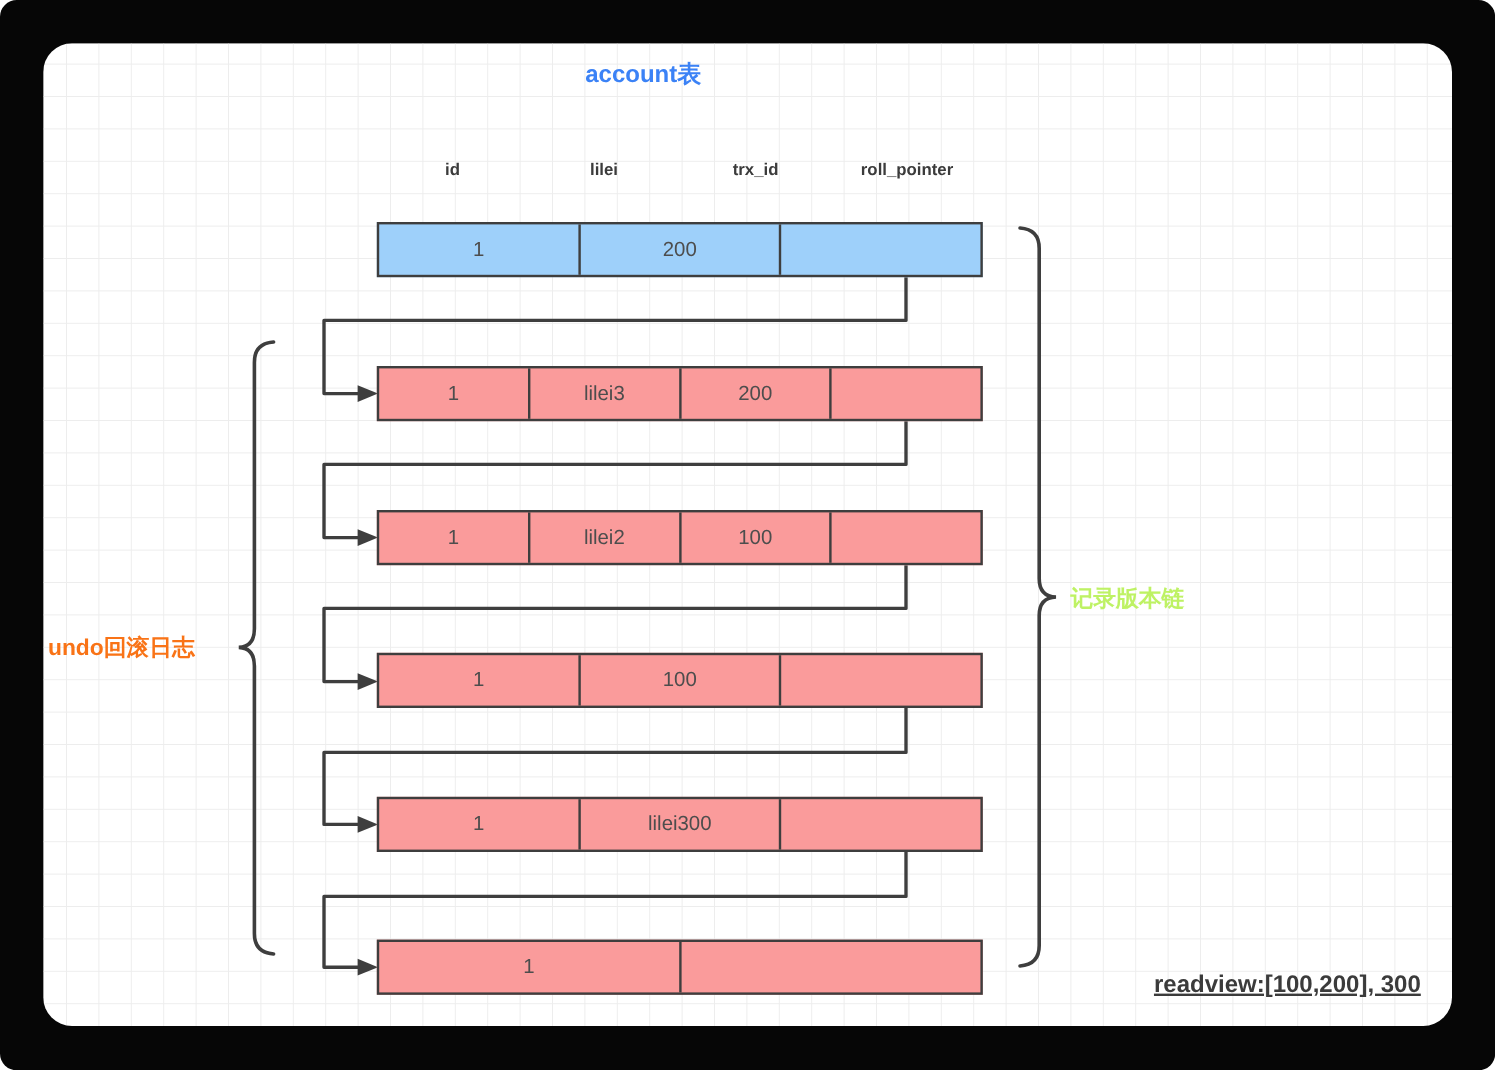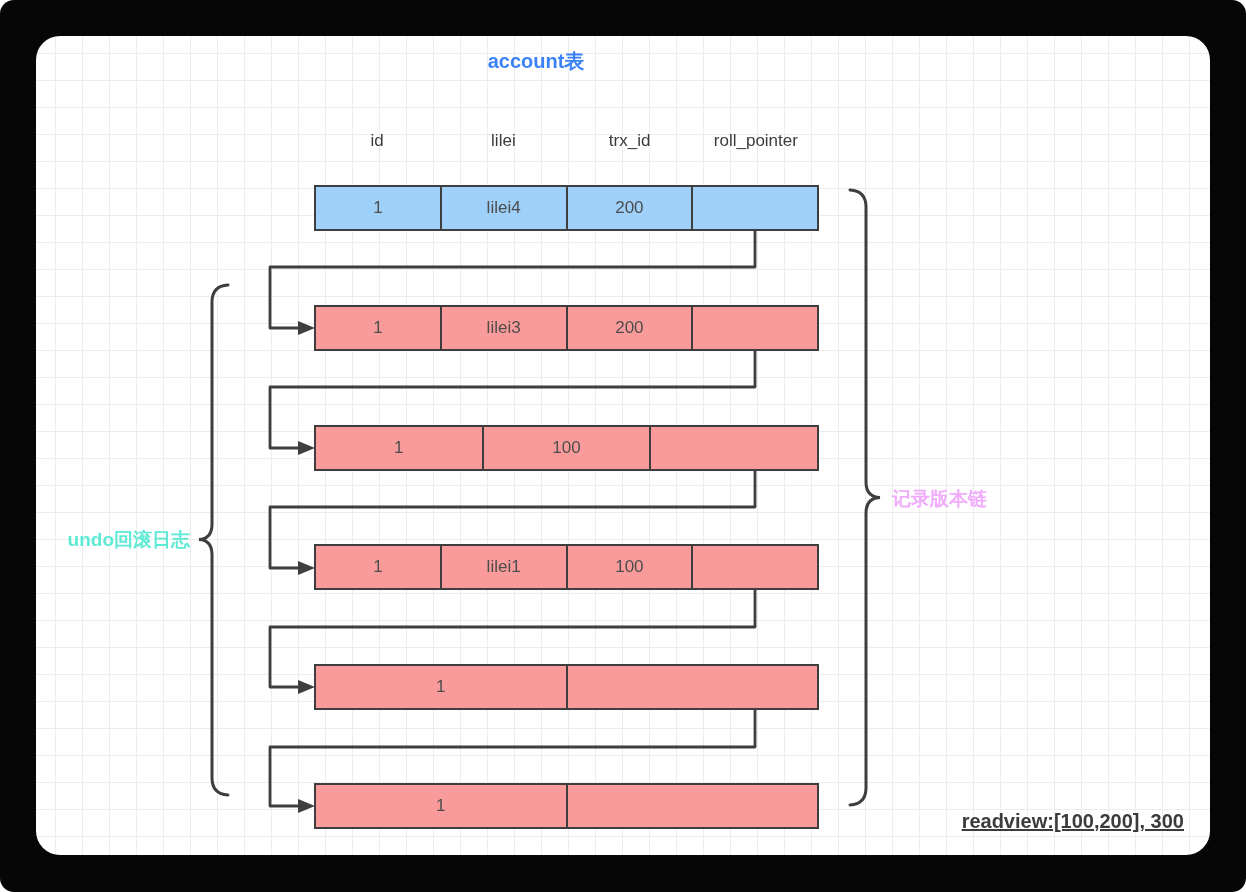--- a/index.html
+++ b/index.html
@@ -55,22 +55,22 @@
     top: 108px;
     width: 505px;
     height: 34px;
     display: flex;
   }
   .header-cell {
     flex: 1;
     display: flex;
     align-items: center;
     justify-content: center;
-    font-size: 17px;
-    font-weight: normal;
+    font-size: 14px;
+    font-weight: bold;
     color: #3b3b3b;
     margin-top: 32px;
   }
   .record-row {
     position: absolute;
     left: 314px;
     width: 505px;
     height: 46px;
     display: flex;
     box-sizing: border-box;
@@ -93,33 +93,33 @@
   .row-1 { top: 305px; }
   .row-2 { top: 425px; }
   .row-3 { top: 544px; }
   .row-4 { top: 664px; }
   .row-5 { top: 783px; }
   .undo-label {
     position: absolute;
     left: 40px;
     top: 527px;
     width: 150px;
-    text-align: right;
+    text-align: left;
     font-size: 19px;
     font-weight: bold;
-    color: #5eead4;
+    color: #f97316;
     white-space: nowrap;
   }
   .chain-label {
     position: absolute;
     left: 892px;
     top: 486px;
     font-size: 19px;
     font-weight: bold;
-    color: #f0abfc;
+    color: #bef264;
     white-space: nowrap;
   }
   .readview-note {
     position: absolute;
     right: 62px;
     top: 810px;
     font-size: 20px;
     font-weight: bold;
     color: #3b3b3b;
     white-space: nowrap;
@@ -157,47 +157,47 @@
 
   <div class="header-row">
     <div class="header-cell">id</div>
     <div class="header-cell">lilei</div>
     <div class="header-cell">trx_id</div>
     <div class="header-cell">roll_pointer</div>
   </div>
 
   <div class="record-row row-0" style="background: rgb(158, 208, 250);">
     <div class="record-cell">1</div>
-    <div class="record-cell">lilei4</div>
     <div class="record-cell">200</div>
     <div class="record-cell"></div>
   </div>
 
   <div class="record-row row-1" style="background: rgb(250, 155, 155);">
     <div class="record-cell">1</div>
     <div class="record-cell">lilei3</div>
     <div class="record-cell">200</div>
     <div class="record-cell"></div>
   </div>
 
   <div class="record-row row-2" style="background: rgb(250, 155, 155);">
     <div class="record-cell">1</div>
+    <div class="record-cell">lilei2</div>
     <div class="record-cell">100</div>
     <div class="record-cell"></div>
   </div>
 
   <div class="record-row row-3" style="background: rgb(250, 155, 155);">
     <div class="record-cell">1</div>
-    <div class="record-cell">lilei1</div>
     <div class="record-cell">100</div>
     <div class="record-cell"></div>
   </div>
 
   <div class="record-row row-4" style="background: rgb(250, 155, 155);">
     <div class="record-cell">1</div>
+    <div class="record-cell">lilei300</div>
     <div class="record-cell"></div>
   </div>
 
   <div class="record-row row-5" style="background: rgb(250, 155, 155);">
     <div class="record-cell">1</div>
     <div class="record-cell"></div>
   </div>
 
   <div class="undo-label">undo回滚日志</div>
   <div class="chain-label">记录版本链</div>

